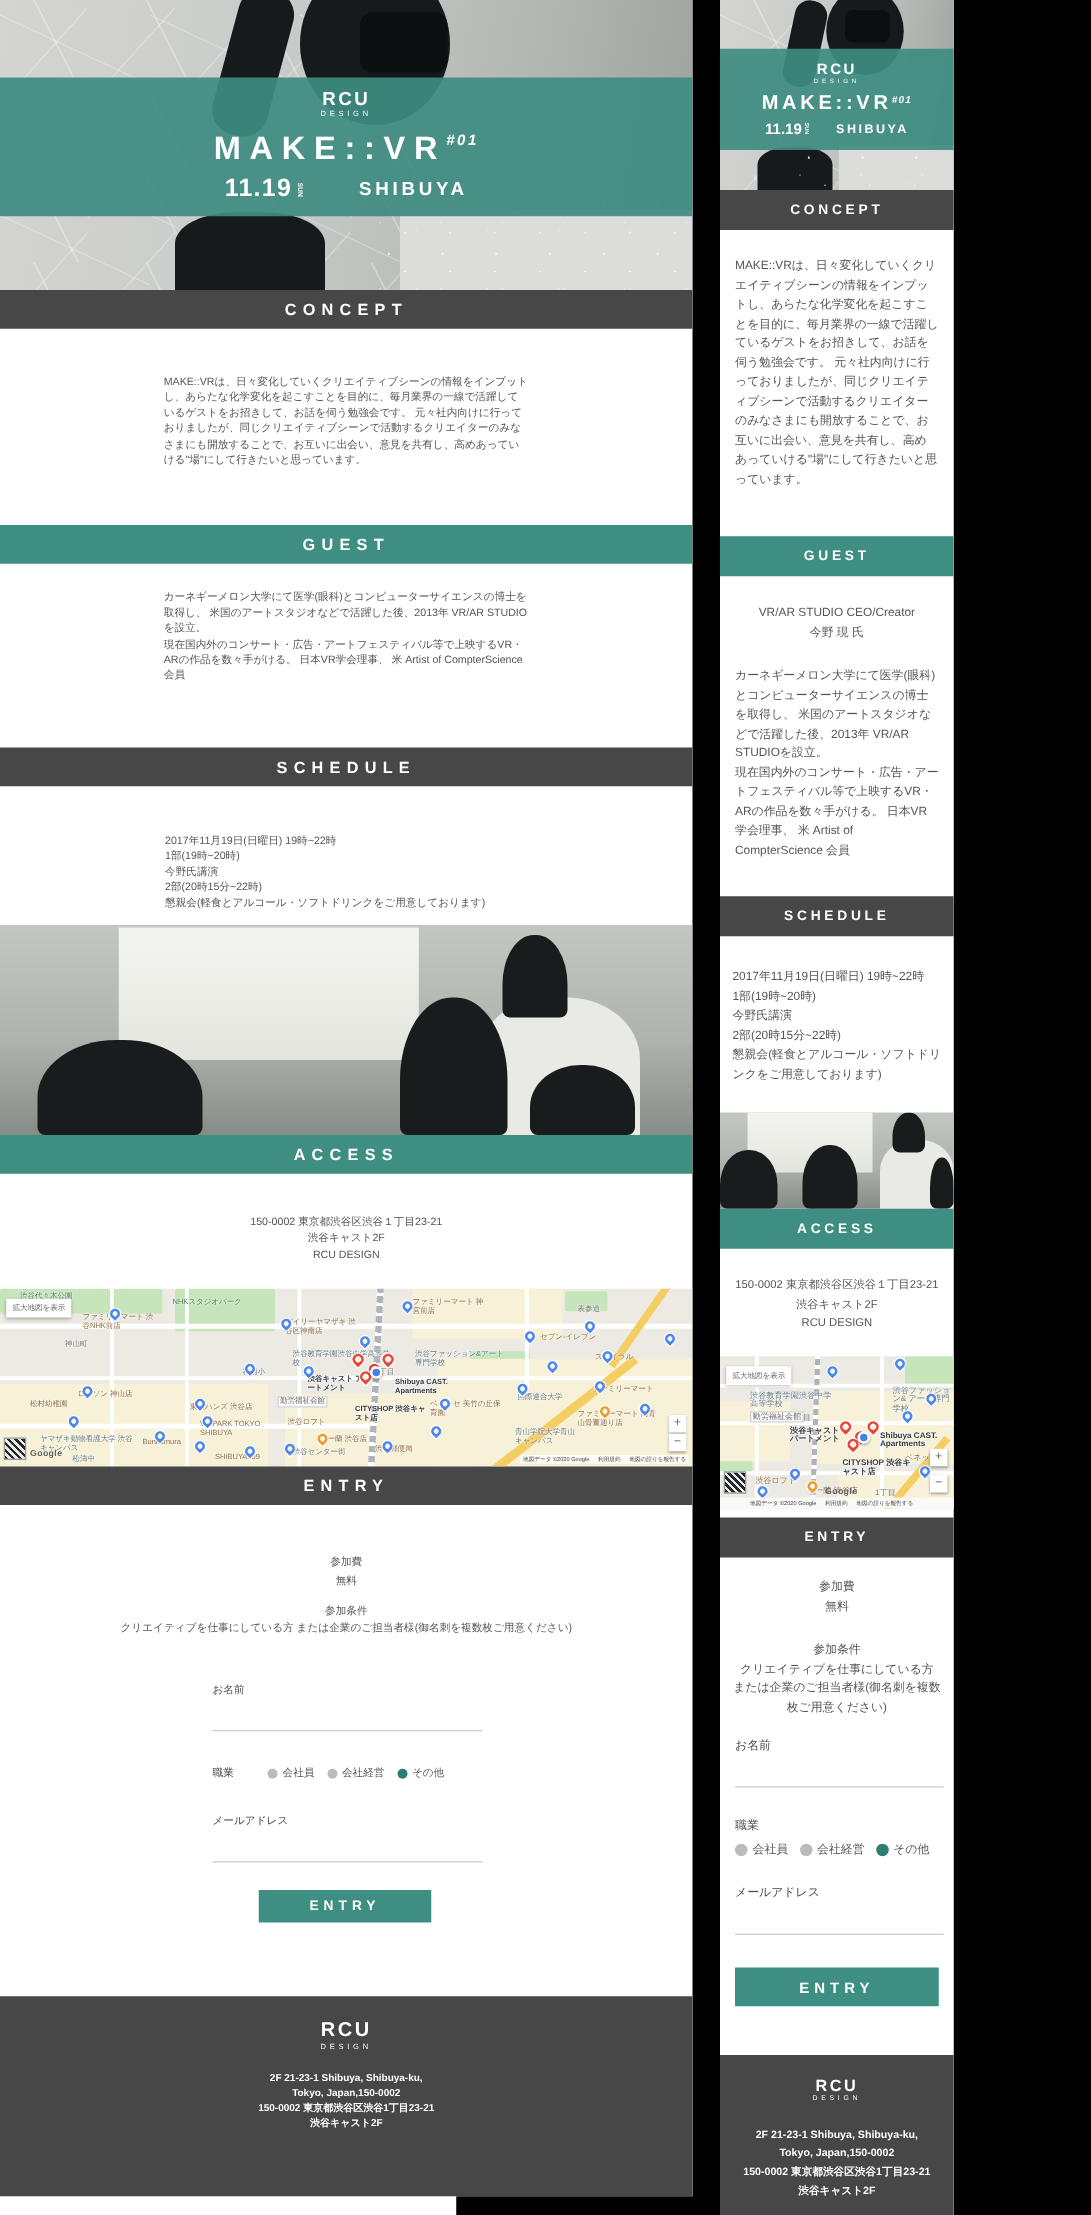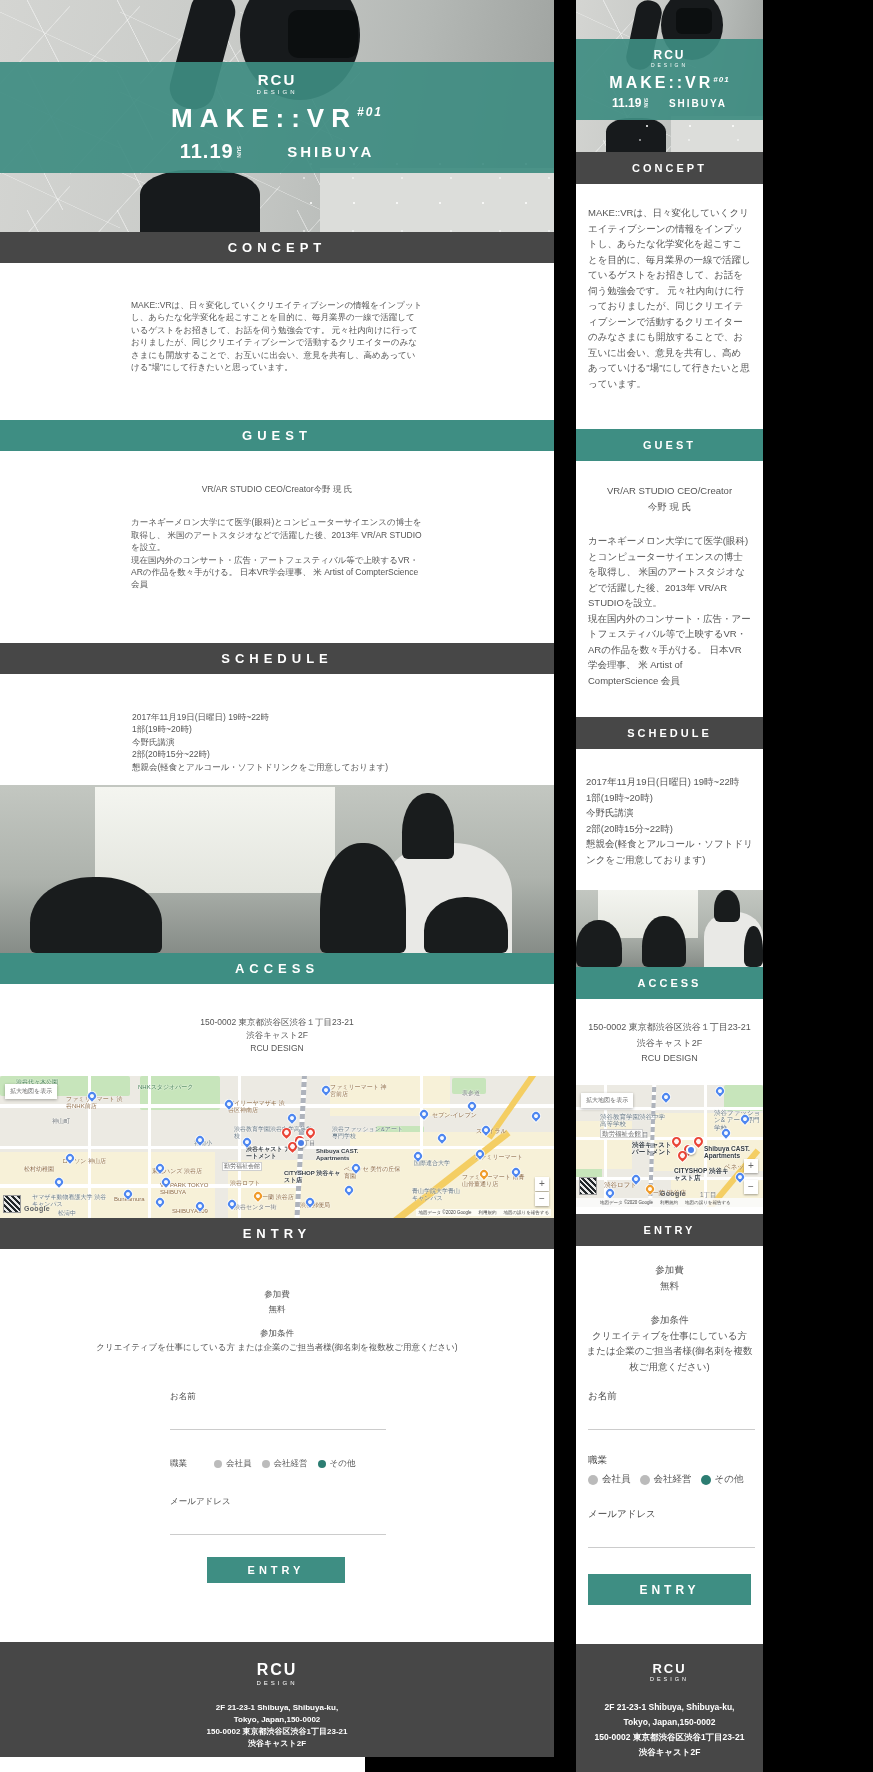--- a/index.html
+++ b/index.html
@@ -213,23 +213,20 @@
       </div>
     </header>
 
     <div class="bar dark">
       <span>CONCEPT</span>
     </div>
     <p class="para concept-body">MAKE::VRは、日々変化していくクリエイティブシーンの情報をインプットし、あらたな化学変化を起こすことを目的に、毎月業界の一線で活躍しているゲストをお招きして、お話を伺う勉強会です。 元々社内向けに行っておりましたが、同じクリエイティブシーンで活動するクリエイターのみなさまにも開放することで、お互いに出会い、意見を共有し、高めあっていける"場"にして行きたいと思っています。</p>
 
     <div class="bar teal guest-bar">
       <span>GUEST</span>
-    </div>
-    <div class="guest-name">
-      <span>VR/AR STUDIO CEO/Creator</span><span>今野 現 氏</span>
     </div>
     <div class="para bio">
         <div>カーネギーメロン大学にて医学(眼科)とコンピューターサイエンスの博士を取得し、 米国のアートスタジオなどで活躍した後、2013年 VR/AR STUDIOを設立。</div>
         <div>現在国内外のコンサート・広告・アートフェスティバル等で上映するVR・ARの作品を数々手がける。 日本VR学会理事、 米 Artist of CompterScience 会員</div>
       </div>
 
     <div class="bar dark sched-bar">
       <span>SCHEDULE</span>
     </div>
     <div class="para sched">

